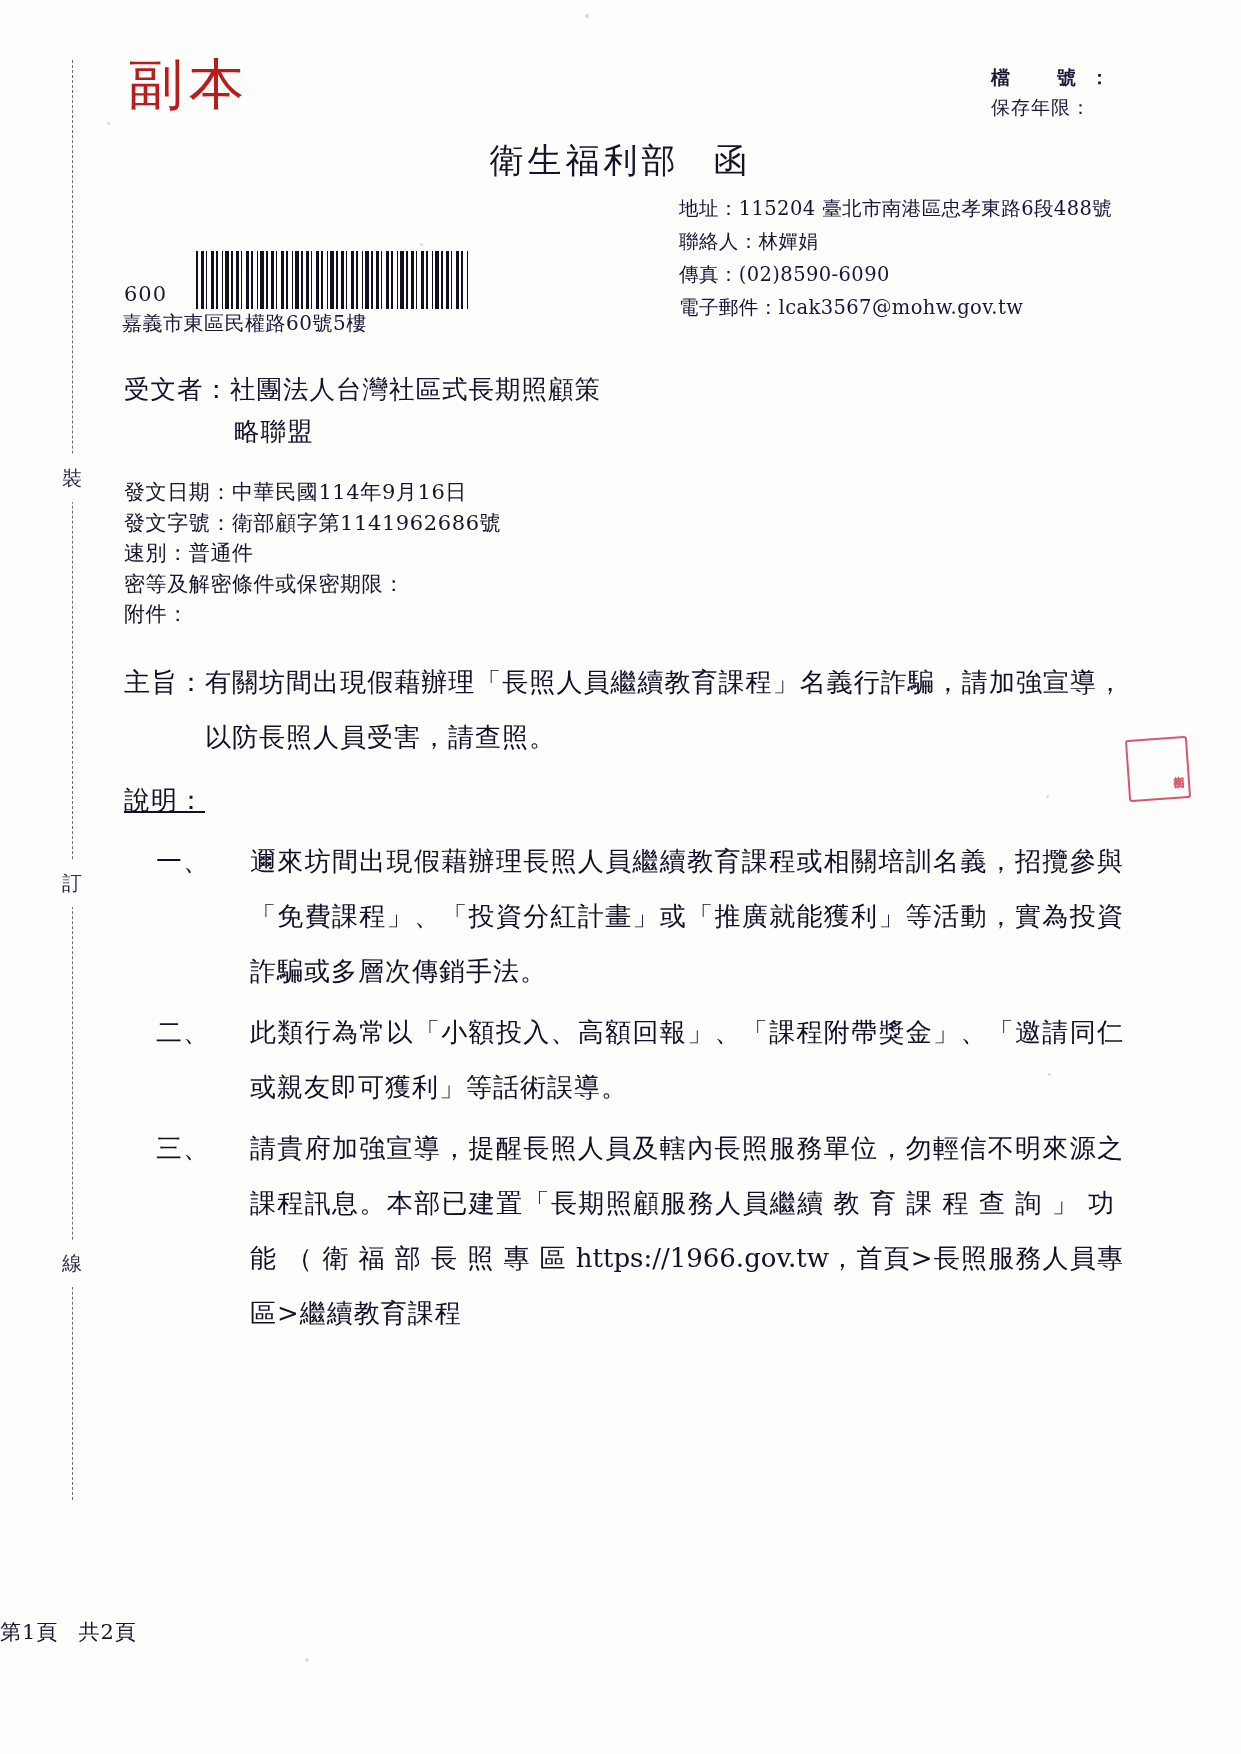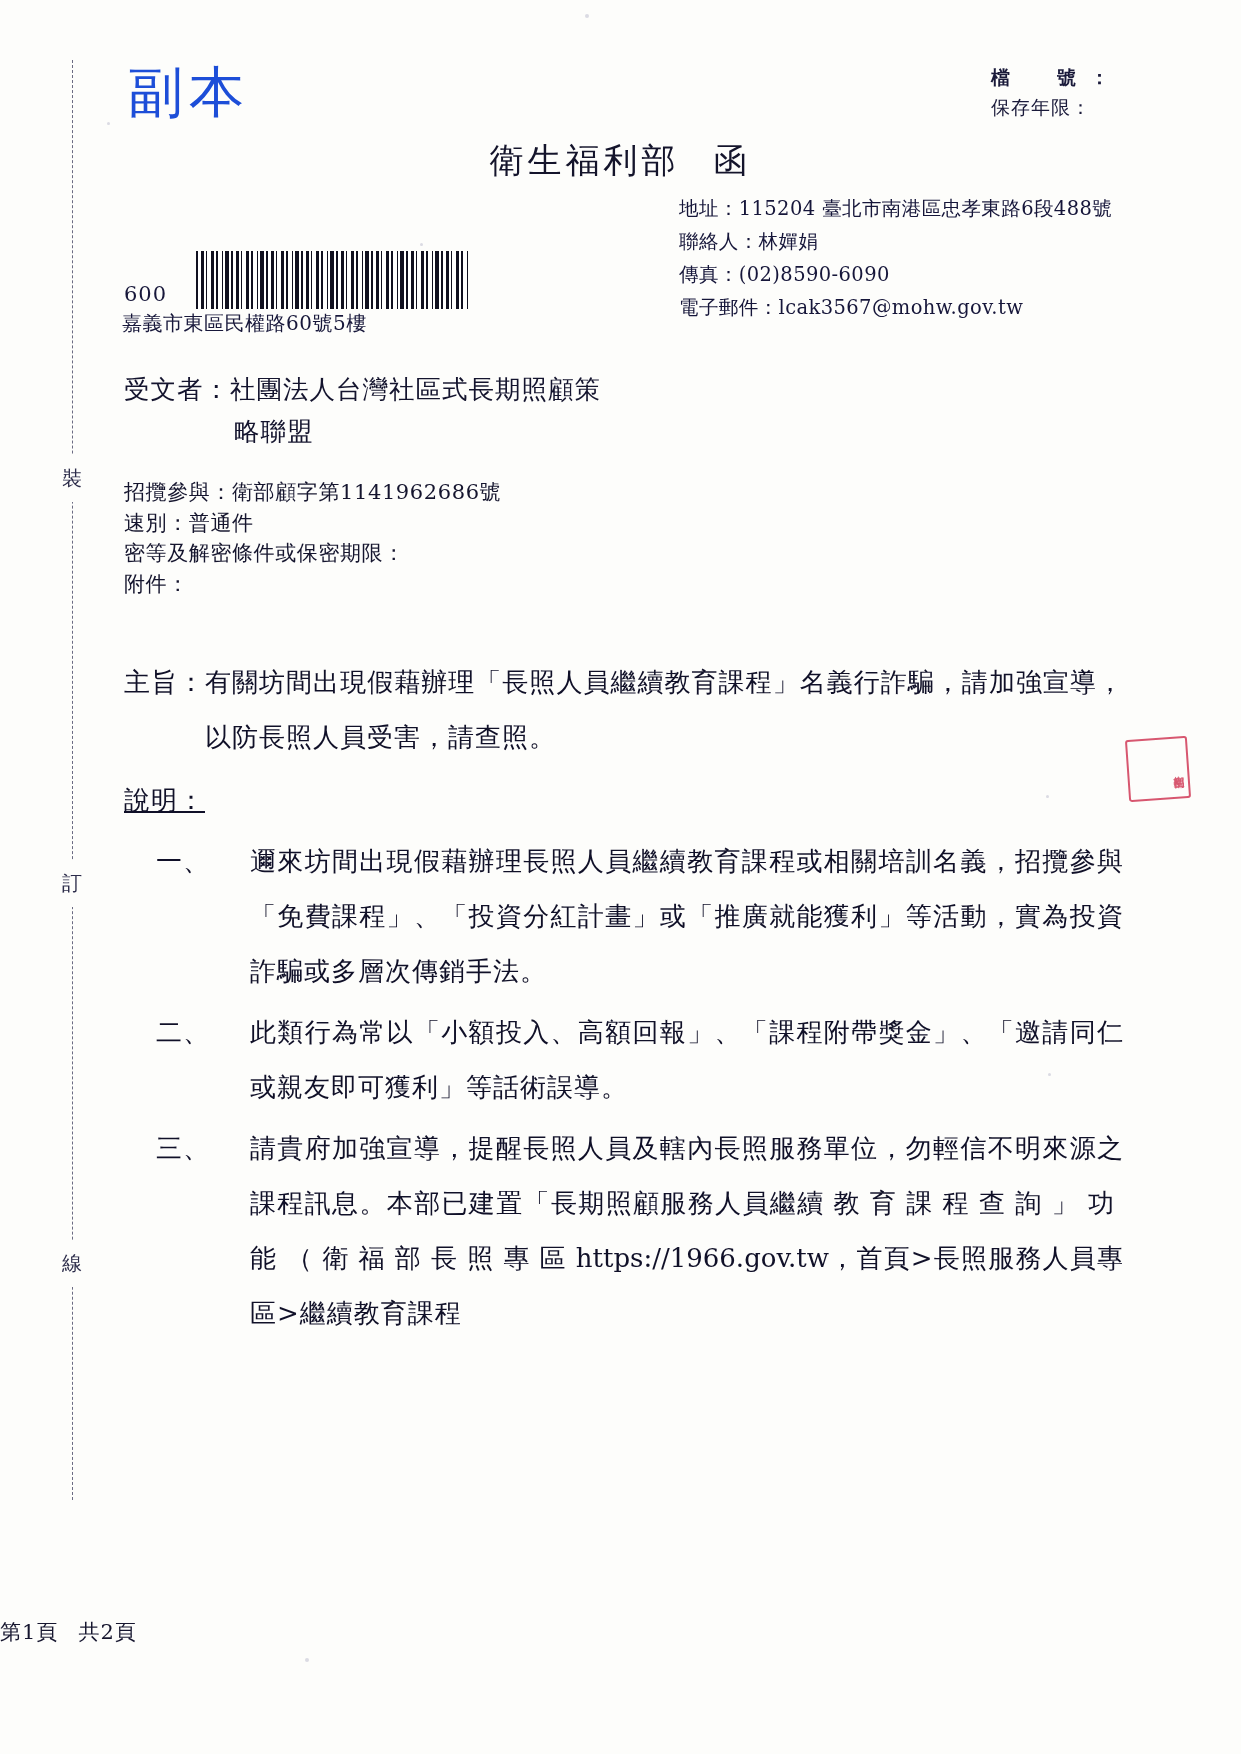--- a/index.html
+++ b/index.html
@@ -42,24 +42,24 @@
     font-family: "DejaVu Serif", "Liberation Serif", serif;
   }
   .bind-zhuang { top: 455px; }
   .bind-ding   { top: 860px; }
   .bind-xian   { top: 1240px; }
 
   
   .copy-mark {
     position: absolute;
     left: 128px;
-    top: 56px;
+    top: 48px;
     font-size: 55px;
     letter-spacing: 6px;
-    color: #1d4ed8;
+    color: #b91c1c;
     font-family: Liberation Sans, sans-serif;
   }
   .archive-block {
     position: absolute;
     right: 118px;
     top: 62px;
     font-size: 19px;
     line-height: 30px;
     color: #1a1a3a;
     letter-spacing: 1px;
@@ -297,21 +297,22 @@
   </div>
   <div class="zip-code">600</div>
   <div class="post-addr">嘉義市東區民權路60號5樓</div>
 
   <div class="recipient">
     <span>受文者：</span><span>社團法人台灣社區式長期照顧策</span>
     <span class="line2">略聯盟</span>
   </div>
 
   <div class="meta">
-    <div>招攬參與：衛部顧字第1141962686號</div>
+    <div>發文日期：中華民國114年9月16日</div>
+    <div>發文字號：衛部顧字第1141962686號</div>
     <div>速別：普通件</div>
     <div>密等及解密條件或保密期限：</div>
     <div>附件：</div>
   </div>
 
   <div class="seal">
     <div class="seal-inner">衛生福利部</div>
   </div>
 
   <div class="body-block">

